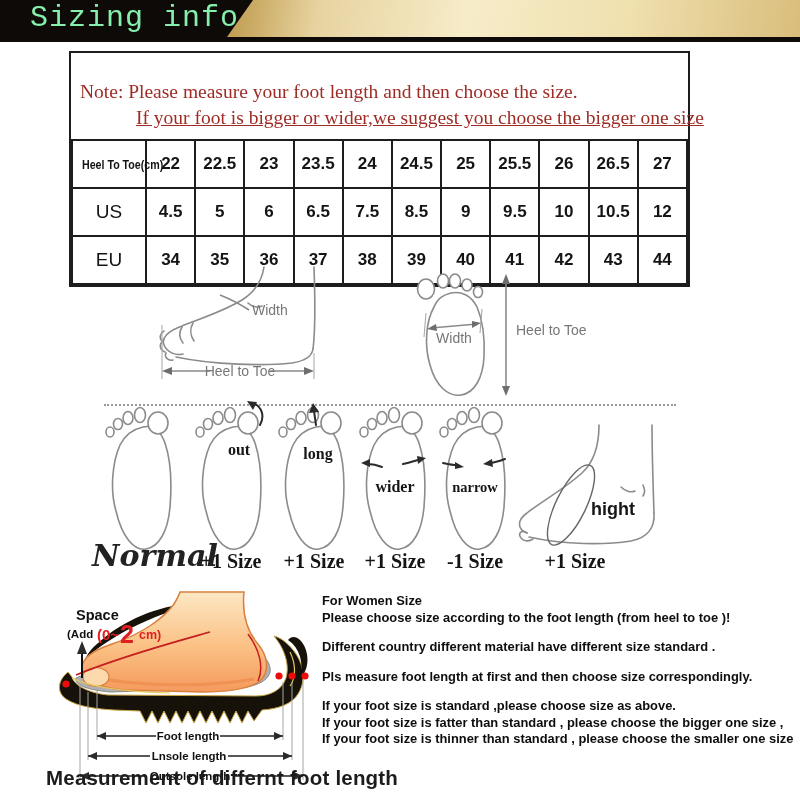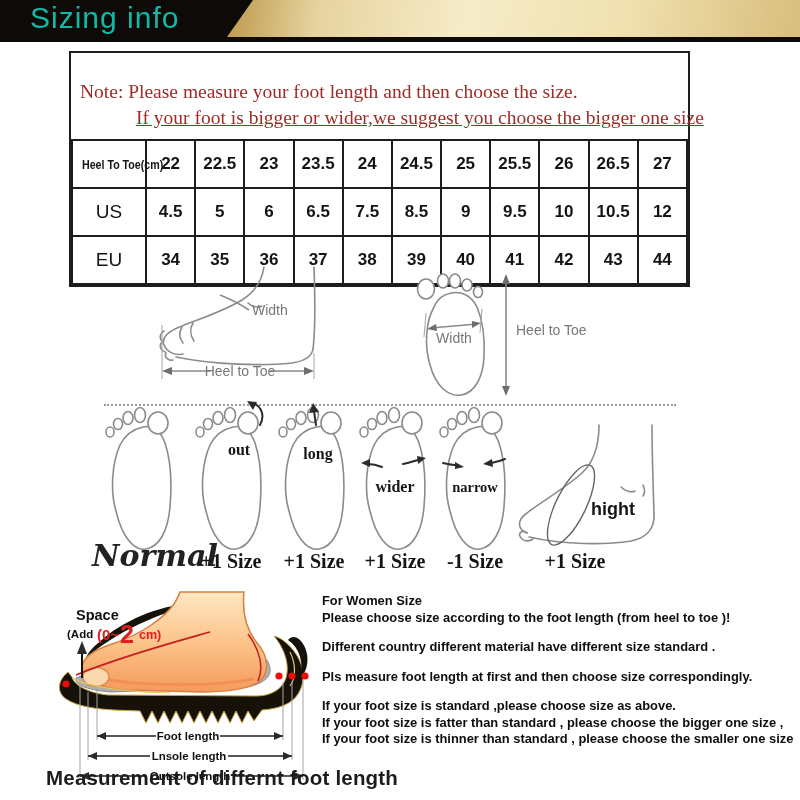--- a/index.html
+++ b/index.html
@@ -4,22 +4,22 @@
 <style>
   html,body{margin:0;padding:0;background:#fff;}
   .page{position:relative;width:800px;height:800px;background:#ffffff;overflow:hidden;
         font-family:"Liberation Sans",sans-serif;color:#111;}
 
   
   .topbar{position:absolute;left:0;top:0;width:800px;height:42px;background:#0d0a07;}
   .gold{position:absolute;top:0;right:0;width:573px;height:37px;
         background:linear-gradient(100deg,#bd994a 0%,#e7d3a0 16%,#f6ecc8 42%,#efe0ae 70%,#d9bd7c 100%);
         clip-path:polygon(26px 0,100% 0,100% 100%,0 100%);}
-  .title{position:absolute;left:30px;top:1px;color:#14b8a6;
-         font-family:Liberation Sans, sans-serif;font-size:30px;letter-spacing:1px;}
+  .title{position:absolute;left:30px;top:1px;color:#86efac;
+         font-family:Liberation Mono, monospace;font-size:30px;letter-spacing:1px;}
 
   
   .panel{position:absolute;left:69px;top:51px;width:617px;border:2px solid #1d1d1d;background:#fff;}
   .note{padding:7px 2px 9px 9px;color:#9e2b25;font-family:"Liberation Serif",serif;
         font-size:19.5px;line-height:1.32;white-space:nowrap;margin-top:19px;}
   .note .l2{padding-left:56px;text-decoration:underline;}
   table{border-collapse:collapse;width:100%;table-layout:fixed;}
   td{border:2px solid #1d1d1d;text-align:center;vertical-align:middle;
      font-size:17px;font-weight:bold;color:#141414;height:46px;padding:0;}
   td.rl0{width:72px;}

